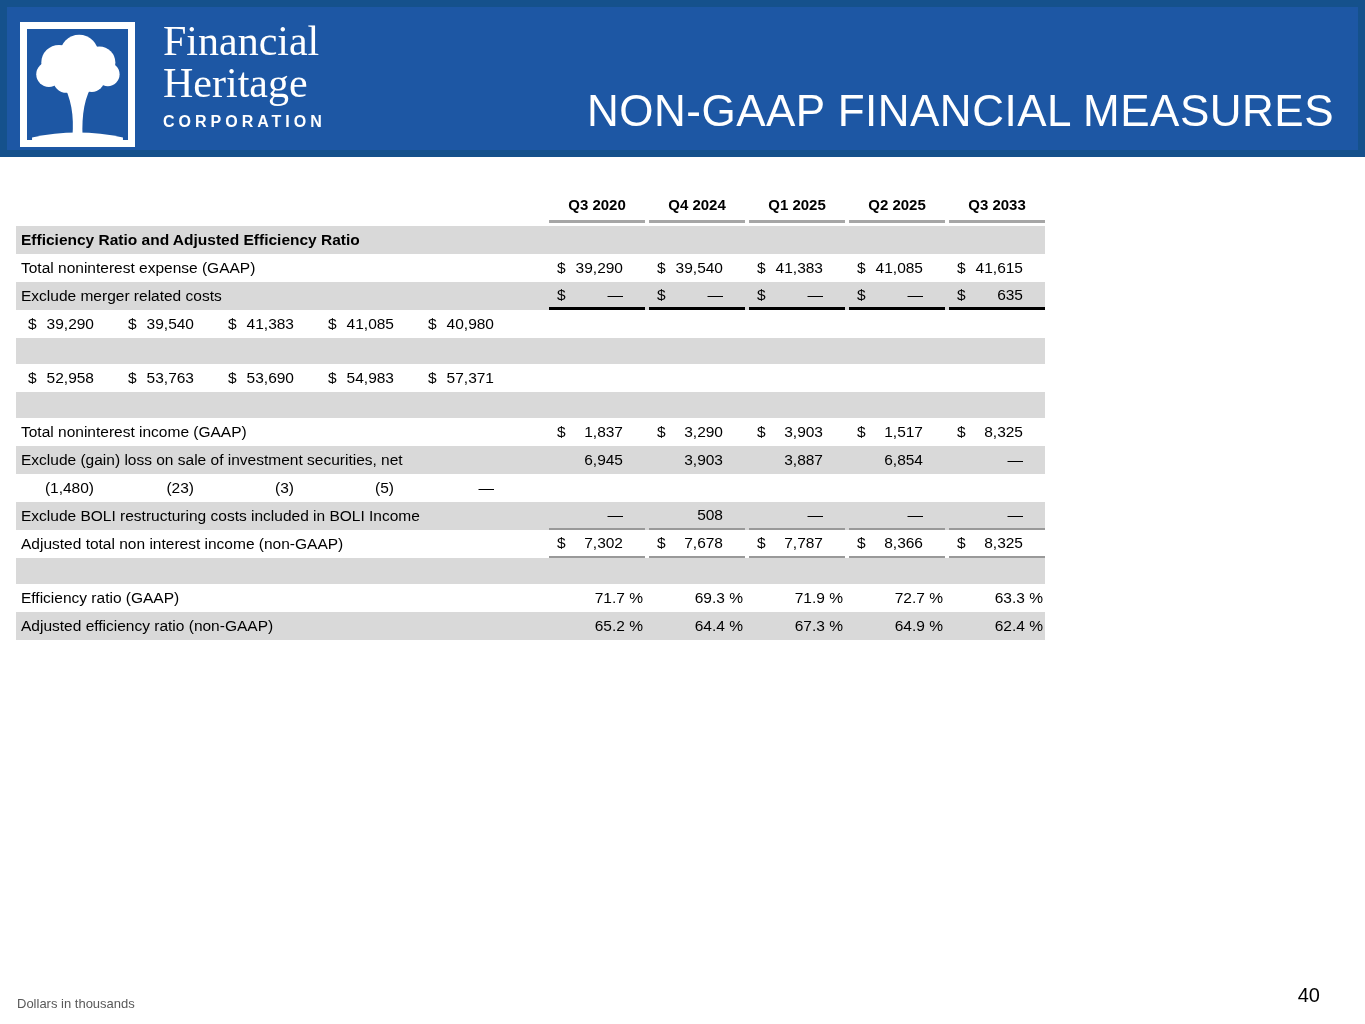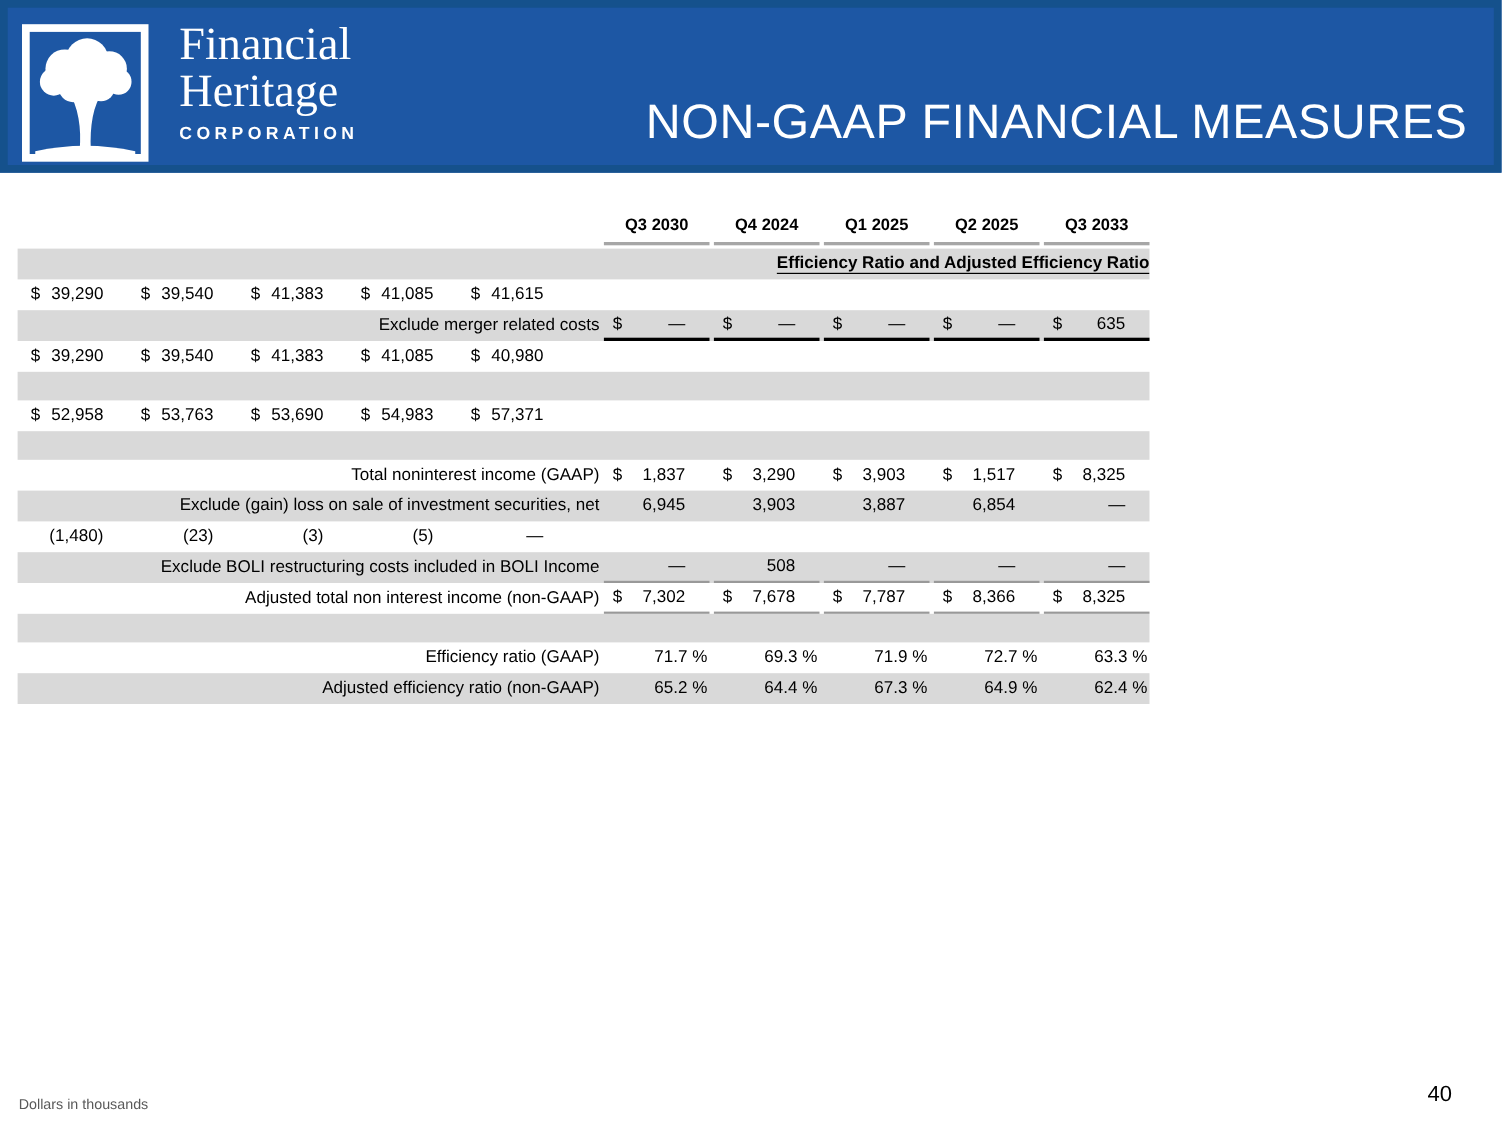--- a/index.html
+++ b/index.html
@@ -29,21 +29,21 @@
   }
   
   .fin-table{position:absolute;left:16px;top:196px;width:1029px;}
   .thead{display:flex;margin-bottom:3px;}
   .thead-label{flex:1;}
   .thead-cell{
     width:96px;margin-left:4px;text-align:center;font-weight:bold;font-size:15px;
     padding-bottom:7px;border-bottom:3px solid var(--rule-hdr,#a6a6a6);
     box-sizing:border-box;
   }
-  .row{display:flex;align-items:center;height:28px;font-size:15.5px;text-align:right;}
+  .row{display:flex;align-items:center;height:28px;font-size:15.5px;}
   .row.shaded{background:var(--row-shade,#d9d9d9);}
   .row.spacer{height:26px;}
   .row-label{flex:1;padding-left:5px;white-space:nowrap;overflow:hidden;}
   .row-label.indent{}
   .row.section .row-label{
     font-weight:bold;text-decoration:underline;
     text-decoration-thickness:2px;text-underline-offset:4px;
   }
   .cell{
     width:96px;margin-left:4px;height:100%;display:flex;align-items:center;
@@ -85,31 +85,32 @@
       <div class="logo-sub">CORPORATION</div>
     </div>
   </div>
   <h1 class="slide-title">NON-GAAP FINANCIAL MEASURES</h1>
 </header>
 
 <main>
   <div class="fin-table" id="fin-table">
     <div class="thead" id="thead">
       <div class="thead-label"></div>
-    <div class="thead-cell">Q3 2030</div>
+    <div class="thead-cell">Q3 2020</div>
         <div class="thead-cell">Q4 2024</div>
         <div class="thead-cell">Q1 2025</div>
         <div class="thead-cell">Q2 2025</div>
         <div class="thead-cell">Q3 2033</div>
       </div>
 
   <div class="row section shaded">
         <div class="row-label">Efficiency Ratio and Adjusted Efficiency Ratio</div>
       </div>
       <div class="row data">
+        <div class="row-label">Total noninterest expense (GAAP)</div>
         <div class="cell">
           <span class="cur">$</span>
           <span class="val">39,290</span>
         </div>
         <div class="cell">
           <span class="cur">$</span>
           <span class="val">39,540</span>
         </div>
         <div class="cell">
           <span class="cur">$</span>

